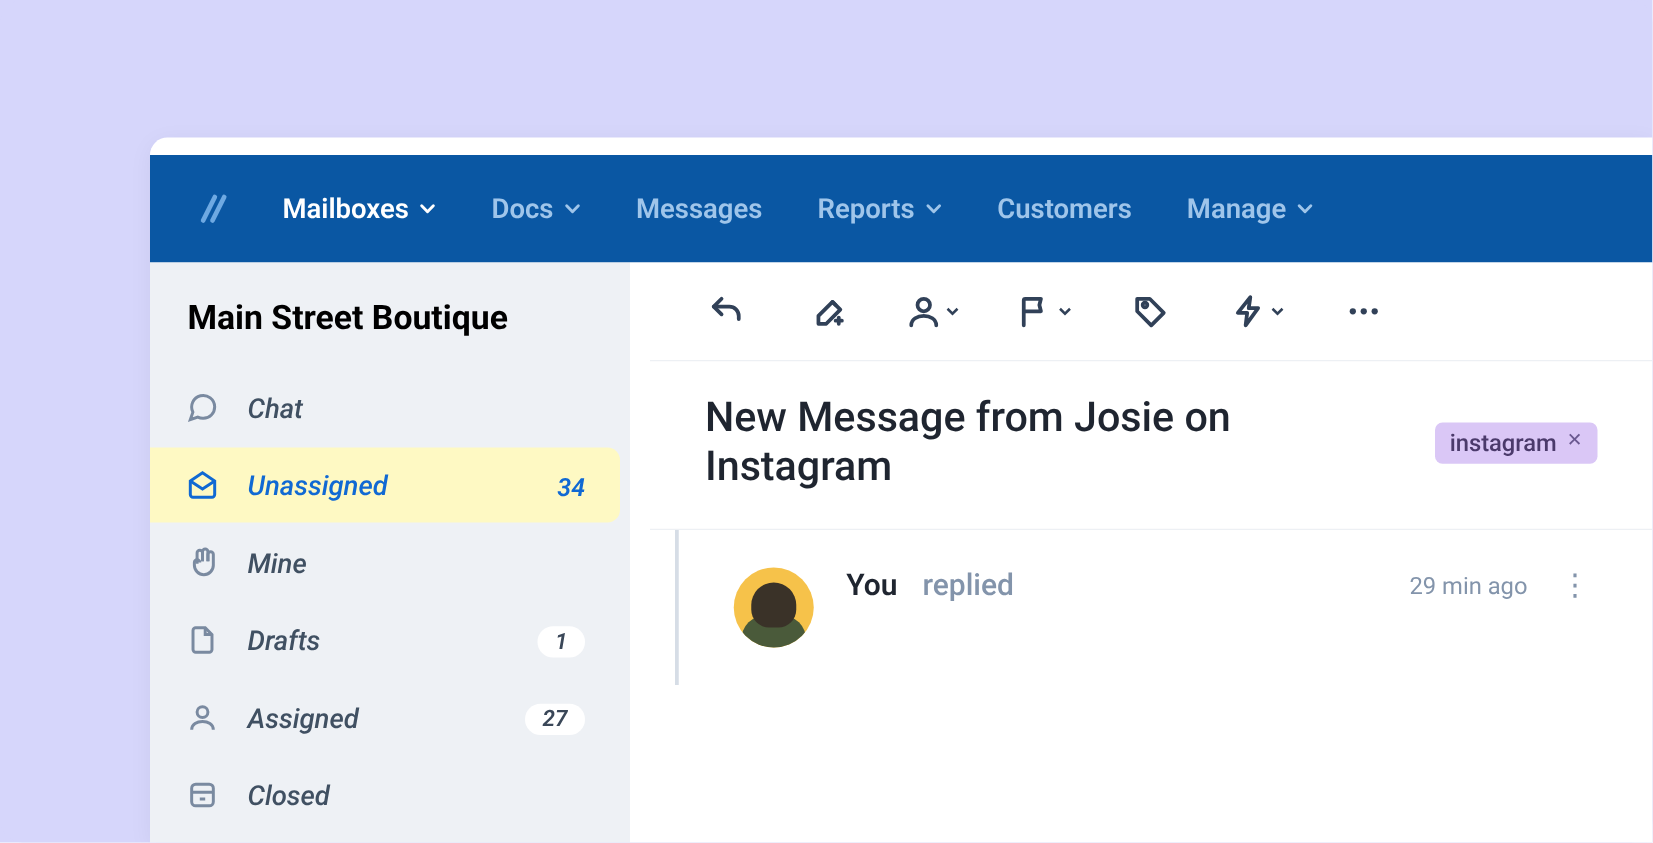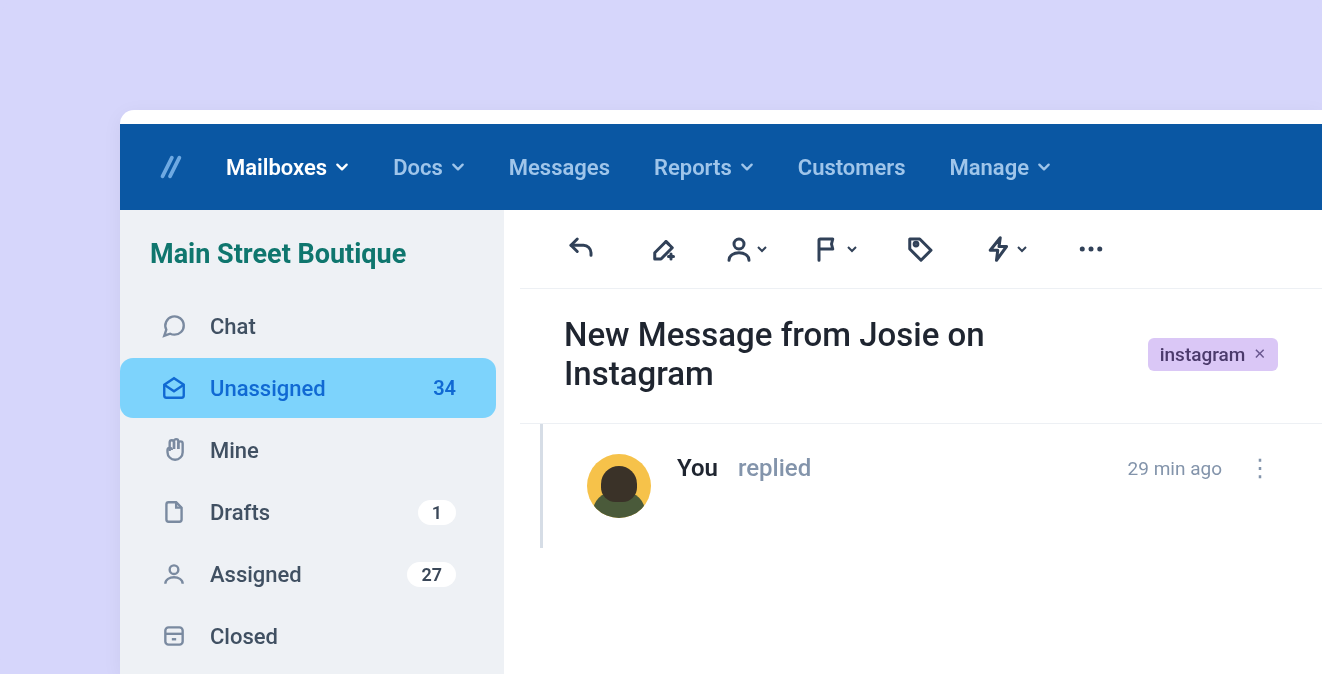--- a/index.html
+++ b/index.html
@@ -59,39 +59,39 @@
     height: calc(100% - 86px);
   }
   .sidebar {
     width: 384px;
     background: #eef1f5;
     padding: 28px 0 0 0;
   }
   .sidebar-title {
     font-size: 27px;
     font-weight: 700;
-    color: #0f766e;
+    color: #000000;
     padding: 0 30px 24px 30px;
   }
   .sidebar-item {
     display: flex;
-    align-items: center;
-    padding: 16px 40px;
+    align-items: flex-end;
+    padding: 16px 28px;
     gap: 22px;
     color: #405062;
     font-size: 22px;
     font-weight: 500;
     cursor: pointer;
     margin: 2px 8px 2px 0;
     border-radius: 0 10px 10px 0;
+    font-style: italic;
   }
   .sidebar-item.active {
-    background: #7dd3fc;
+    background: #fef9c3;
     color: #1069d3;
-    border-radius: 13px;
   }
   .sidebar-item .sb-icon {
     width: 28px; height: 28px;
     display: flex; align-items: center; justify-content: center;
     color: #7a8aa0;
   }
   .sidebar-item.active .sb-icon { color: #1069d3; }
   .sidebar-item .sb-label { flex: 1; }
   .sb-count {
     font-size: 20px;
@@ -141,21 +141,20 @@
     color: #1f2530;
   }
   .tag {
     background: #dac7f6;
     color: #4b3a6b;
     font-size: 19px;
     font-weight: 500;
     padding: 5px 12px;
     border-radius: 6px;
     display: flex;
-    align-items: center;
     gap: 8px;
   }
   .tag-x { font-size: 15px; color: #6a5890; cursor: pointer; }
   .thread {
     padding: 30px 44px;
     border-left: 3px solid #d6dde6;
     margin-left: 20px;
   }
   .msg {
     display: flex;

